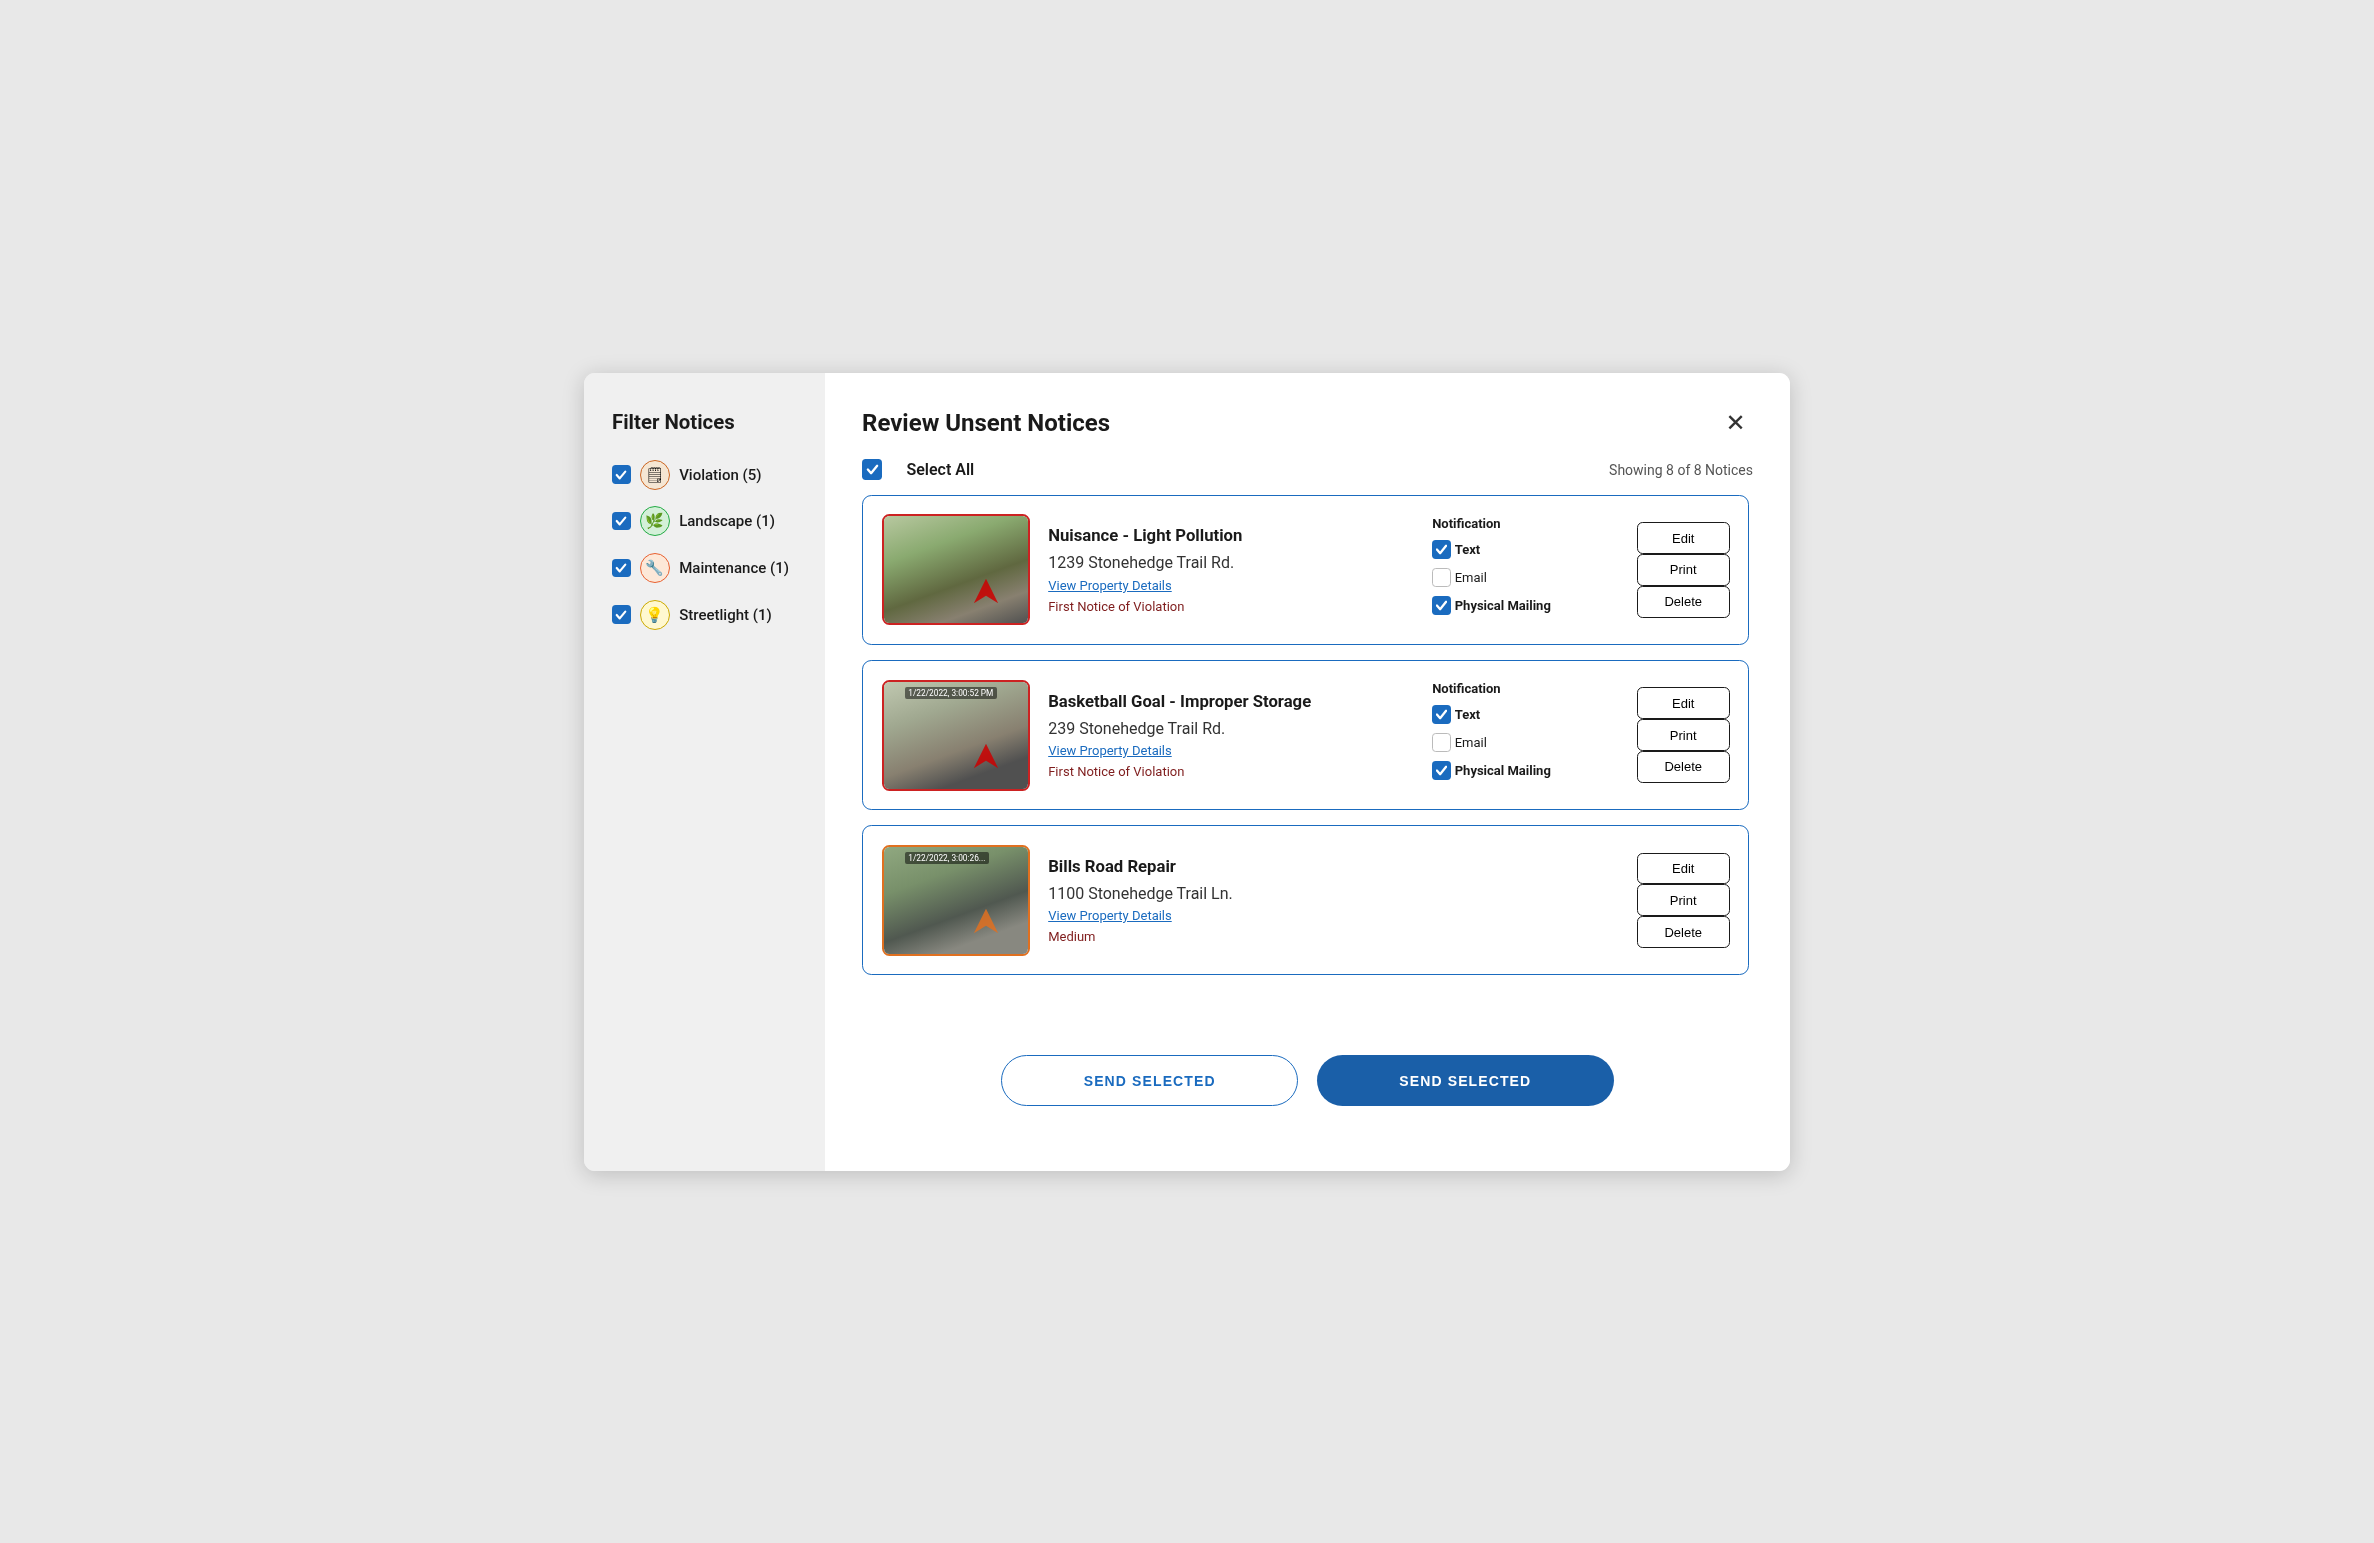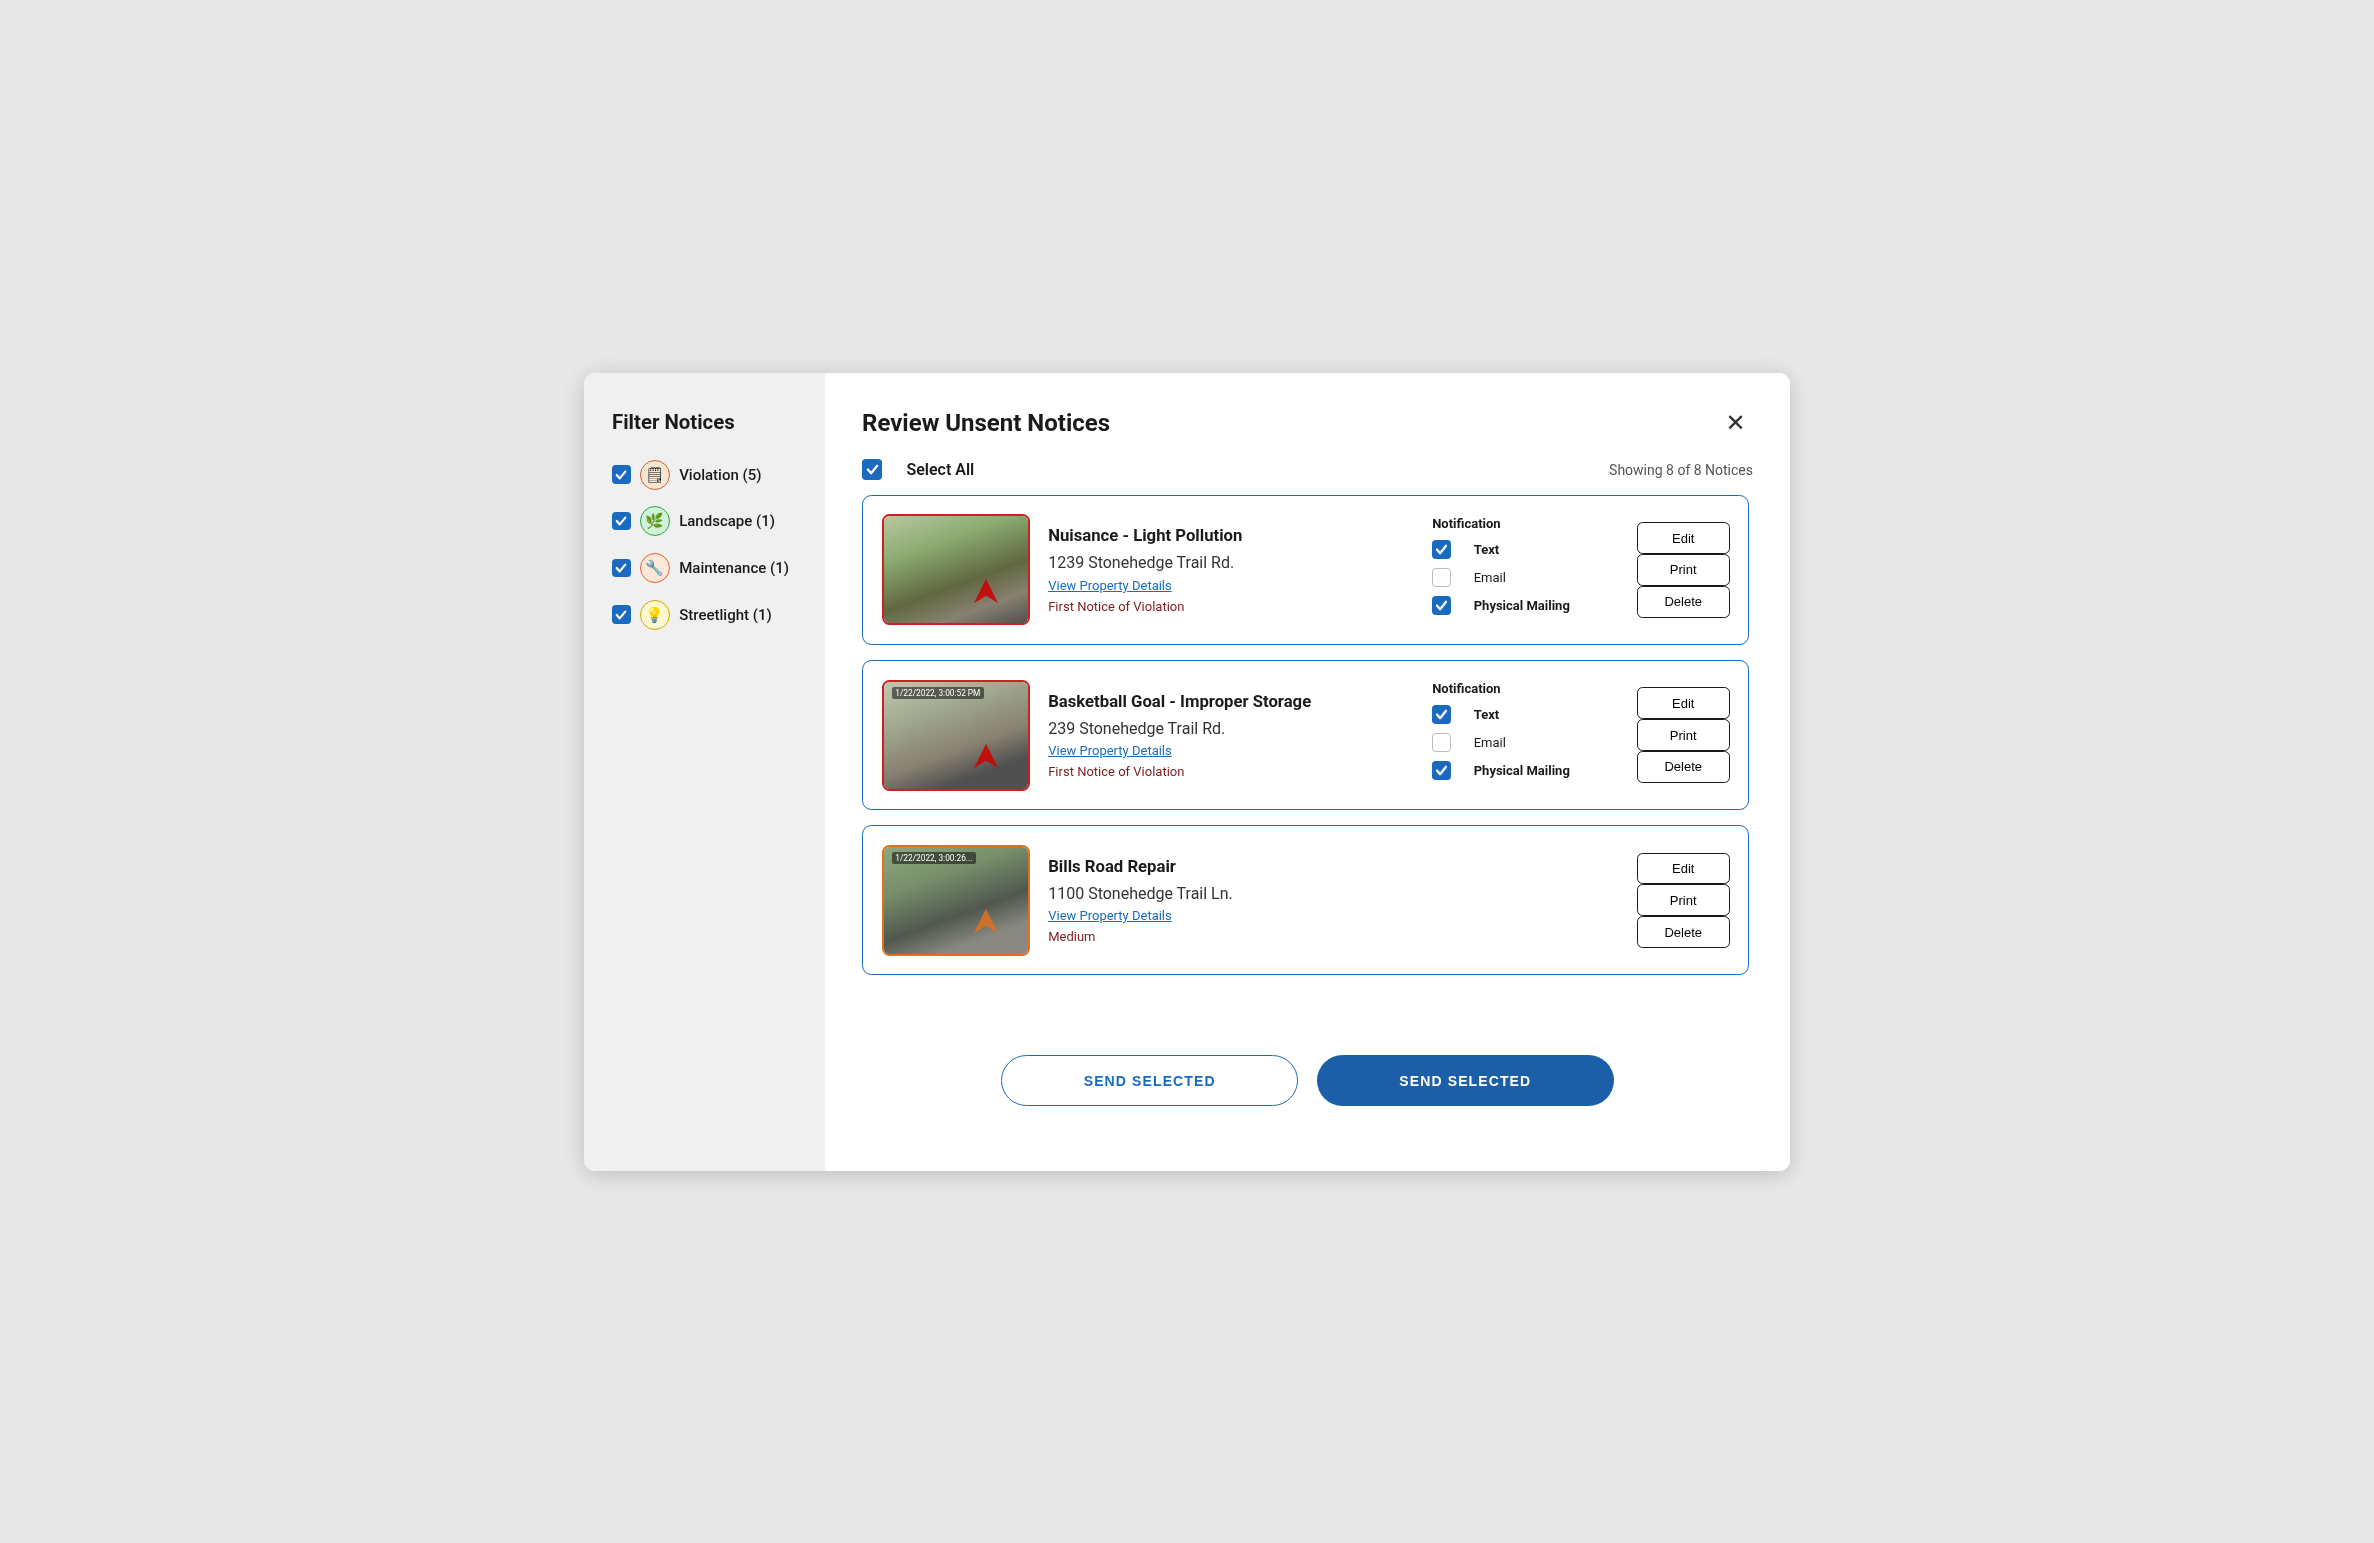--- a/index.html
+++ b/index.html
@@ -188,21 +188,21 @@
       background: linear-gradient(160deg, #c0c8b0 0%, #a0a890 30%, #888070 60%, #505050 80%);
     }
     
     .img-card3 {
       background: linear-gradient(160deg, #90a880 0%, #78906a 30%, #505850 60%, #888880 80%);
       padding-left: 36px;
     }
     .img-timestamp {
       position: absolute;
       top: 5.6px;
-      left: 8px;
+      left: 21px;
       font-size: 8.3px;
       color: #fff;
       background: rgba(0,0,0,0.5);
       padding: 0.9px 3.7px;
       border-radius: 1.9px;
     }
     .img-border-red {
       border: 2.8px solid #cc2222;
     }
     .img-border-orange {
@@ -250,21 +250,21 @@
     }
     .notification-label {
       font-size: 13px;
       font-weight: 700;
       color: #1a1a1a;
       margin-bottom: 9.3px;
     }
     .notif-row {
       display: flex;
       align-items: center;
-      gap: 23px;
+      gap: 4px;
       margin-bottom: 9.3px;
     }
     .notif-check-blue {
       width: 18.6px;
       height: 18.6px;
       border-radius: 3.7px;
       background: #1a6bbf;
       display: flex;
       align-items: center;
       justify-content: center;

